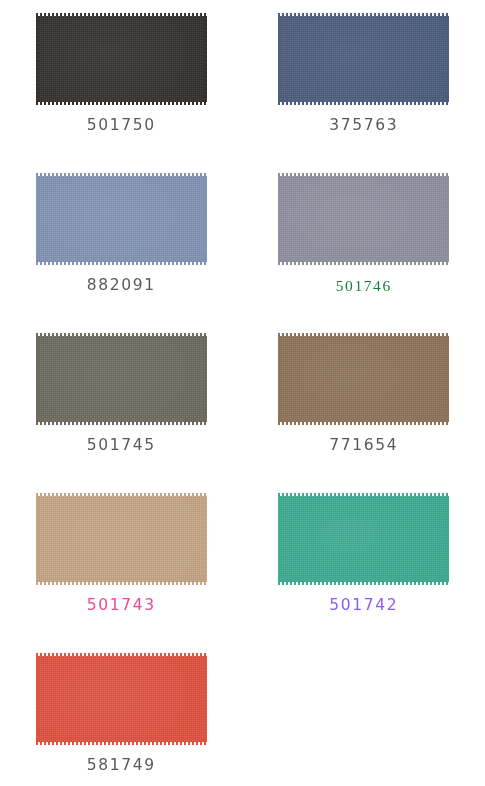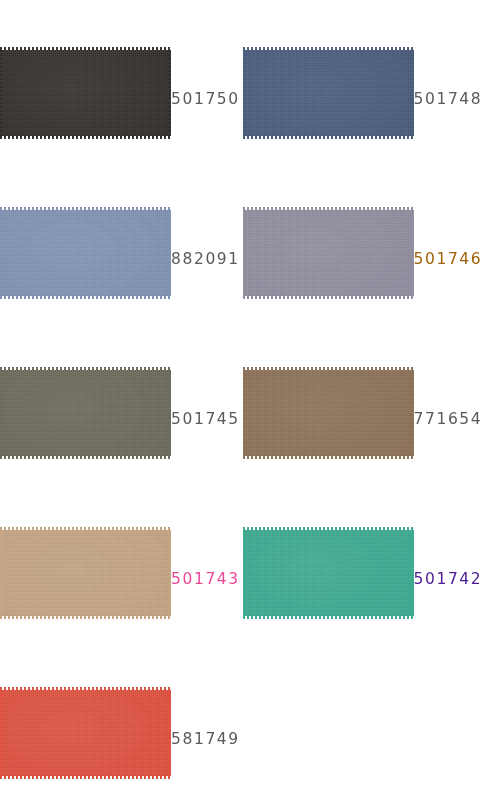--- a/index.html
+++ b/index.html
@@ -23,21 +23,21 @@
     display: grid;
     grid-template-columns: repeat(2, 1fr);
     grid-template-rows: repeat(5, 160px);
     padding-top: 13px;
     column-gap: 0px;
     row-gap: 0px;
   }
 
   .swatch-cell {
     display: flex;
-    flex-direction: row;
+    flex-direction: column;
     align-items: center;
     justify-content: flex-start;
     text-align: right;
   }
 
   
   .swatch-chip {
     position: relative;
     width: 171px;
     height: 92px;
@@ -147,39 +147,39 @@
       </div>
       <div class="swatch-code" style="color: rgb(90, 90, 90);">501750</div>
     </div>
     <div class="swatch-cell">
       <div class="swatch-chip" style="background-color: transparent;">
         <div class="swatch-fabric" style="background-color: rgb(74, 92, 125);"></div>
         <div class="swatch-fabric-bottom" style="background-color: rgb(74, 92, 125);"></div>
         <div class="swatch-fabric-left" style="background-color: rgb(74, 92, 125);"></div>
         <div class="swatch-fabric-right" style="background-color: rgb(74, 92, 125);"></div>
       </div>
-      <div class="swatch-code" style="color: rgb(90, 90, 90);">501748</div>
+      <div class="swatch-code" style="color: rgb(90, 90, 90);">375763</div>
     </div>
     <div class="swatch-cell">
       <div class="swatch-chip" style="background-color: transparent;">
         <div class="swatch-fabric" style="background-color: rgb(129, 147, 180);"></div>
         <div class="swatch-fabric-bottom" style="background-color: rgb(129, 147, 180);"></div>
         <div class="swatch-fabric-left" style="background-color: rgb(129, 147, 180);"></div>
         <div class="swatch-fabric-right" style="background-color: rgb(129, 147, 180);"></div>
       </div>
       <div class="swatch-code" style="color: rgb(90, 90, 90);">882091</div>
     </div>
     <div class="swatch-cell">
       <div class="swatch-chip" style="background-color: transparent;">
         <div class="swatch-fabric" style="background-color: rgb(143, 143, 160);"></div>
         <div class="swatch-fabric-bottom" style="background-color: rgb(143, 143, 160);"></div>
         <div class="swatch-fabric-left" style="background-color: rgb(143, 143, 160);"></div>
         <div class="swatch-fabric-right" style="background-color: rgb(143, 143, 160);"></div>
       </div>
-      <div class="swatch-code" style="color: #a16207;">501746</div>
+      <div class="swatch-code" style="color: #15803d; font-family: Liberation Serif, serif;">501746</div>
     </div>
     <div class="swatch-cell">
       <div class="swatch-chip" style="background-color: transparent;">
         <div class="swatch-fabric" style="background-color: rgb(107, 106, 91);"></div>
         <div class="swatch-fabric-bottom" style="background-color: rgb(107, 106, 91);"></div>
         <div class="swatch-fabric-left" style="background-color: rgb(107, 106, 91);"></div>
         <div class="swatch-fabric-right" style="background-color: rgb(107, 106, 91);"></div>
       </div>
       <div class="swatch-code" style="color: rgb(90, 90, 90);">501745</div>
     </div>
@@ -201,21 +201,21 @@
       </div>
       <div class="swatch-code" style="color: #ec4899;">501743</div>
     </div>
     <div class="swatch-cell">
       <div class="swatch-chip" style="background-color: transparent;">
         <div class="swatch-fabric" style="background-color: rgb(60, 171, 146);"></div>
         <div class="swatch-fabric-bottom" style="background-color: rgb(60, 171, 146);"></div>
         <div class="swatch-fabric-left" style="background-color: rgb(60, 171, 146);"></div>
         <div class="swatch-fabric-right" style="background-color: rgb(60, 171, 146);"></div>
       </div>
-      <div class="swatch-code" style="color: #4c1d95;">501742</div>
+      <div class="swatch-code" style="color: #8b5cf6;">501742</div>
     </div>
     <div class="swatch-cell">
       <div class="swatch-chip" style="background-color: transparent;">
         <div class="swatch-fabric" style="background-color: rgb(224, 81, 63);"></div>
         <div class="swatch-fabric-bottom" style="background-color: rgb(224, 81, 63);"></div>
         <div class="swatch-fabric-left" style="background-color: rgb(224, 81, 63);"></div>
         <div class="swatch-fabric-right" style="background-color: rgb(224, 81, 63);"></div>
       </div>
       <div class="swatch-code" style="color: rgb(90, 90, 90);">581749</div>
     </div>

